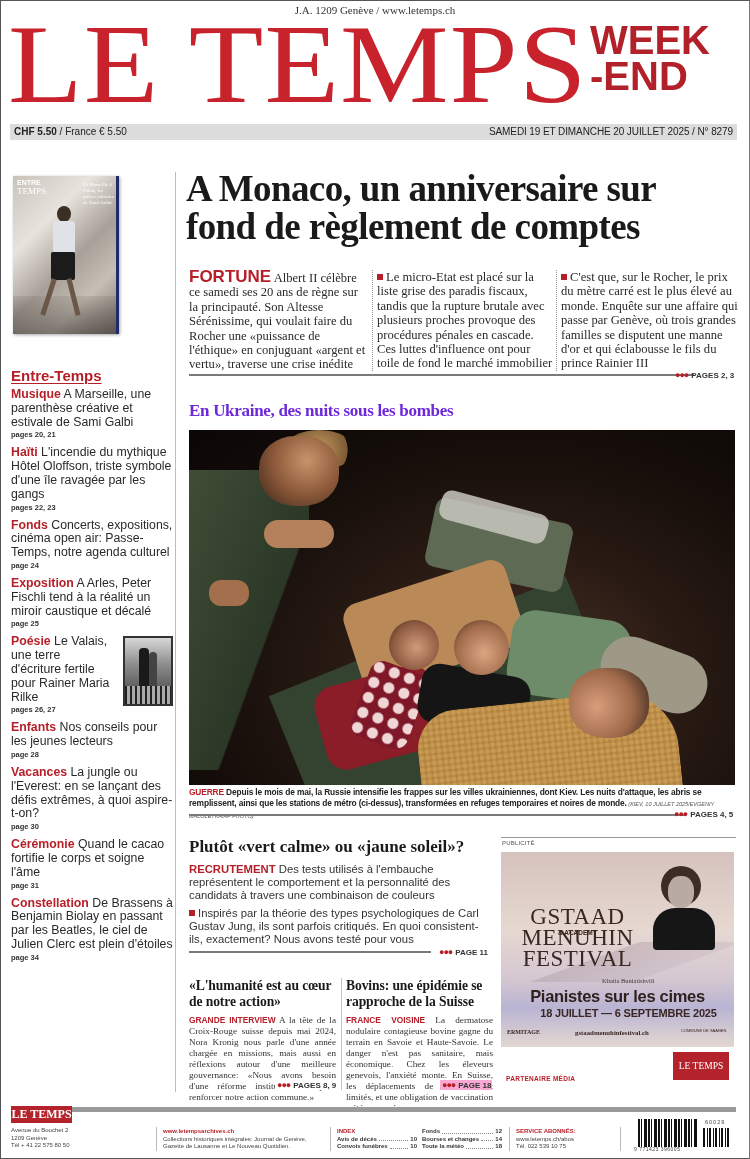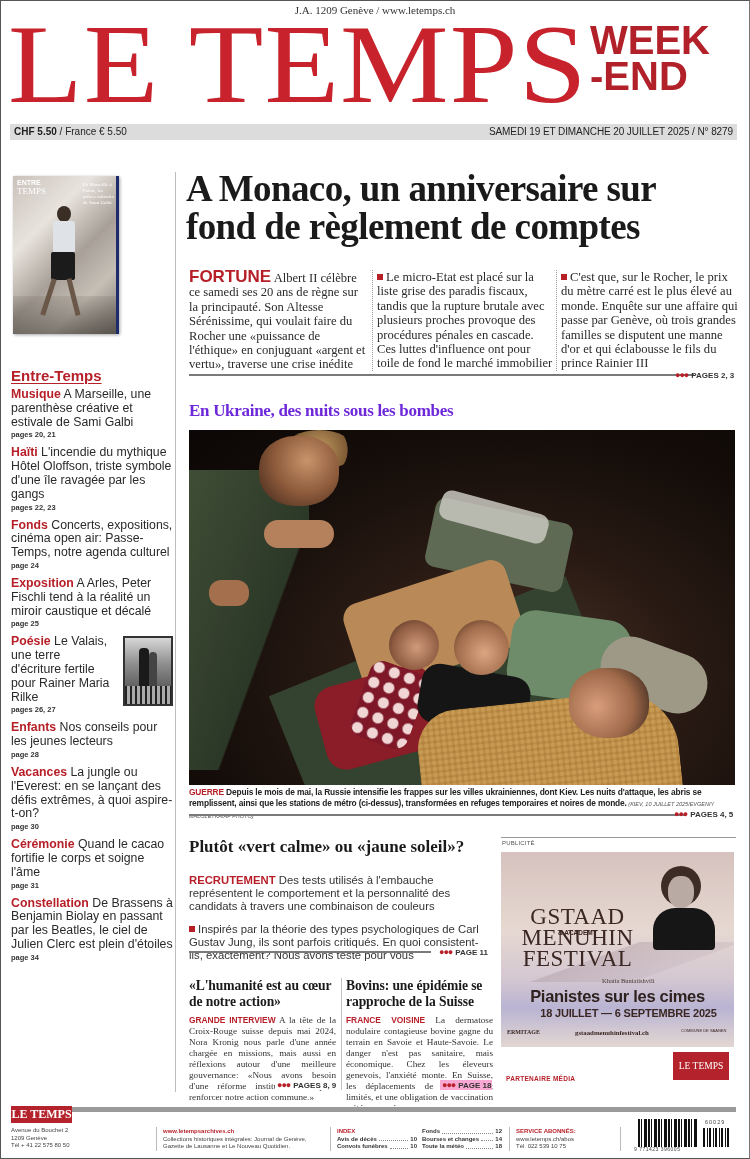--- a/index.html
+++ b/index.html
@@ -78,21 +78,21 @@
   .photo .blanket { position: absolute; left: 230px; top: 270px; width: 260px; height: 110px; background: radial-gradient(circle, #c79a53 0 2px, #b3833f 3px) 0 0/6px 6px; border-radius: 40px 60px 0 0; transform: rotate(-6deg); }
   .photo .dad-head { position: absolute; left: 380px; top: 238px; width: 80px; height: 70px; border-radius: 45%; background: radial-gradient(circle at 35% 55%, #d89e7c 0%, #a06a4a 55%, #2d1f18 100%); }
   .caption { position: absolute; left: 3px; top: 627px; width: 548px; font-size: 8.4px; line-height: 11px; font-weight: bold; color: #222; letter-spacing: -0.15px; }
   .caption .kw { color: #b71f28; }
   .caption .credit { font-weight: normal; font-style: italic; font-size: 5.5px; color: #555; letter-spacing: 0; }
 
   
   .h3 { position: absolute; left: 3px; top: 676px; font-family: "Liberation Serif", serif; font-weight: bold; font-size: 17px; line-height: 22px; color: #1a1a1a; }
   .rec { position: absolute; left: 3px; top: 703px; width: 300px; font-size: 11.3px; line-height: 12.8px; color: #333; }
   .rec .kw { color: #b71f28; font-weight: bold; }
-  .rec p { margin-bottom: 6px; margin-top: 11px; }
+  .rec p { margin-bottom: 6px; }
 
   .h4 { position: absolute; font-family: "Liberation Serif", serif; font-weight: bold; font-size: 13.6px; line-height: 16px; color: #1a1a1a; letter-spacing: -0.1px; }
   .sm { position: absolute; font-family: "Liberation Serif", serif; font-size: 9.2px; line-height: 11px; color: #333; text-align: justify; }
   .sm .kw { font-family: "Liberation Sans", sans-serif; color: #b71f28; font-weight: bold; font-size: 8.4px; }
   .vsep { position: absolute; width: 1px; background: #c4c4c4; }
 
   
   .pub-label { position: absolute; left: 502px; top: 840px; font-size: 6px; color: #555; letter-spacing: 0.2px; }
   .pub-rule { position: absolute; left: 501px; top: 837px; width: 235px; height: 1px; background: #999; }
   .ad { position: absolute; left: 501px; top: 852px; width: 233px; height: 195px; background: linear-gradient(180deg, #d6c2be 0%, #e6d8d1 40%, #d4c7d1 65%, #b9b4d3 80%, #e3d7d1 100%); overflow: hidden; }

